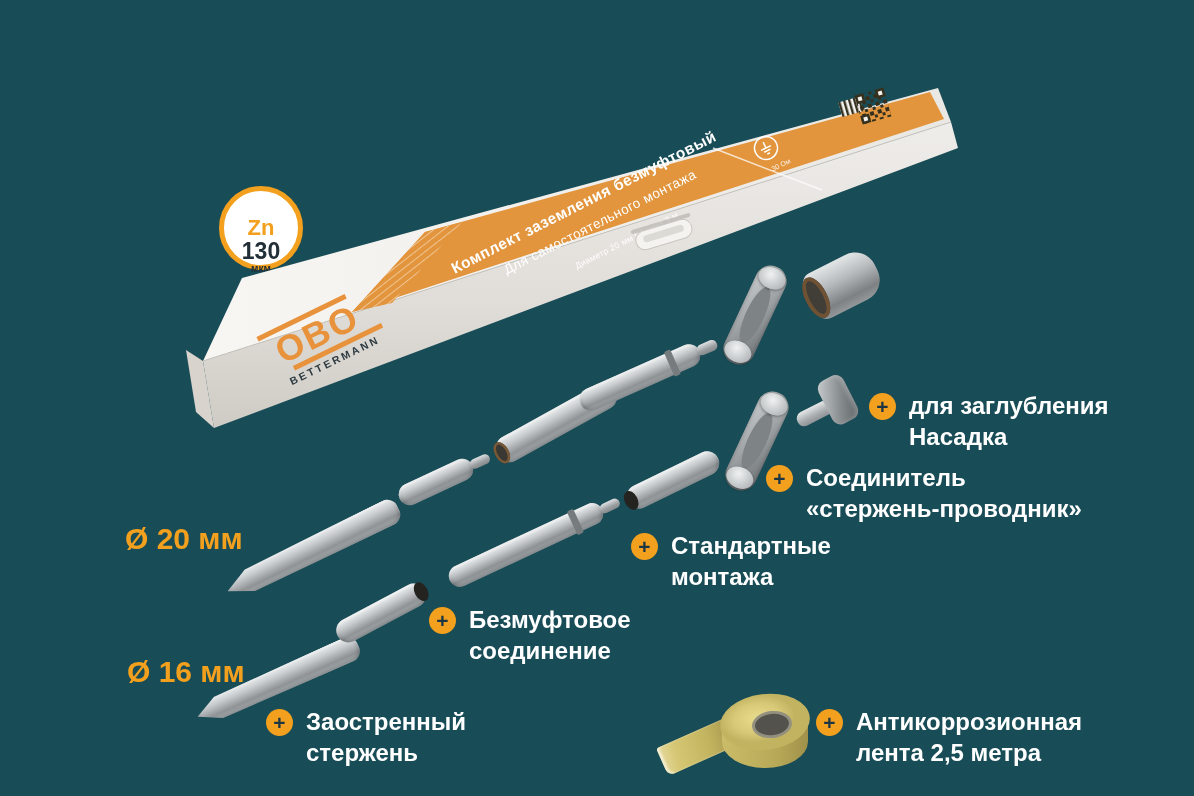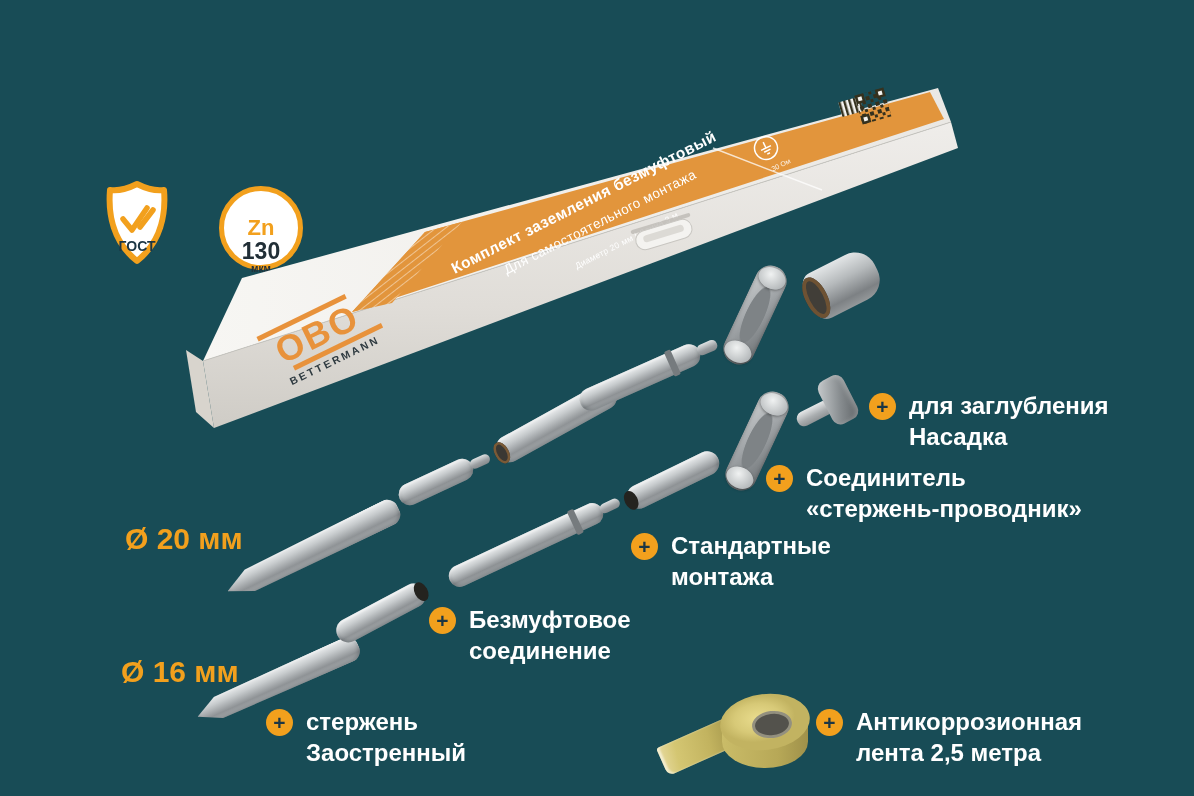--- a/index.html
+++ b/index.html
@@ -127,28 +127,20 @@
     position:absolute; left:88px; top:19px; width:34px; height:21px; border-radius:50%;
     transform:rotate(-7deg); background:#53524c; border:3px solid #93907f;
   }
 </style>
 </head>
 <body>
 
 <div id="stage">
 
 
-  <div class="shield-wrap">
-    <svg width="70" height="86" viewBox="0 0 70 86">
-      <path d="M35 4 C45 9 55 11 62 10 C64 34 59 62 35 81 C11 62 6 34 8 10 C15 11 25 9 35 4 Z" fill="#ffffff" stroke="#F2A01D" stroke-width="6" stroke-linejoin="round"></path>
-      <path d="M21 39 L30 50 L45 28" fill="none" stroke="#F2A01D" stroke-width="5.5" stroke-linecap="round" stroke-linejoin="round"></path>
-      <path d="M38 47 L51 30" fill="none" stroke="#F2A01D" stroke-width="5.5" stroke-linecap="round"></path>
-      <text x="35" y="71" text-anchor="middle" font-size="14" font-weight="700" fill="#1C3644">ГОСТ</text>
-    </svg>
-  </div>
 
   <div class="zn-badge">
     <span class="zn-el">Zn</span>
     <span class="zn-val">130</span>
     <span class="zn-unit">мкм</span>
   </div>
 
   <svg class="box-svg" width="850" height="400" viewBox="0 0 850 400">
     <defs>
       <linearGradient id="topGrad" x1="0" y1="0" x2="1" y2="0">
@@ -251,21 +243,21 @@
   </div>
 
   <div class="tape">
     <div class="strip"></div>
     <div class="side"></div>
     <div class="top"></div>
     <div class="hole"></div>
   </div>
 
   <div class="dia" style="left:125px; top:521px;">Ø 20 мм</div>
-  <div class="dia" style="left:121px; top:654px;">Ø 16 мм</div>
+  <div class="dia" style="left:127px; top:654px;">Ø 16 мм</div>
 
   <div class="label" style="left:869px; top:390px;">
     <span class="plus">+</span>
     <span class="ltxt">
       <span>для заглубления</span>
       <span>Насадка</span>
     </span>
   </div>
   <div class="label" style="left:766px; top:462px;">
     <span class="plus">+</span>
@@ -284,22 +276,22 @@
   <div class="label" style="left:429px; top:604px;">
     <span class="plus">+</span>
     <span class="ltxt">
       <span>Безмуфтовое</span>
       <span>соединение</span>
     </span>
   </div>
   <div class="label" style="left:266px; top:706px;">
     <span class="plus">+</span>
     <span class="ltxt">
+      <span>Заостренный</span>
       <span>стержень</span>
-      <span>Заостренный</span>
     </span>
   </div>
   <div class="label" style="left:816px; top:706px;">
     <span class="plus">+</span>
     <span class="ltxt">
       <span>Антикоррозионная</span>
       <span>лента 2,5 метра</span>
     </span>
   </div>
 

